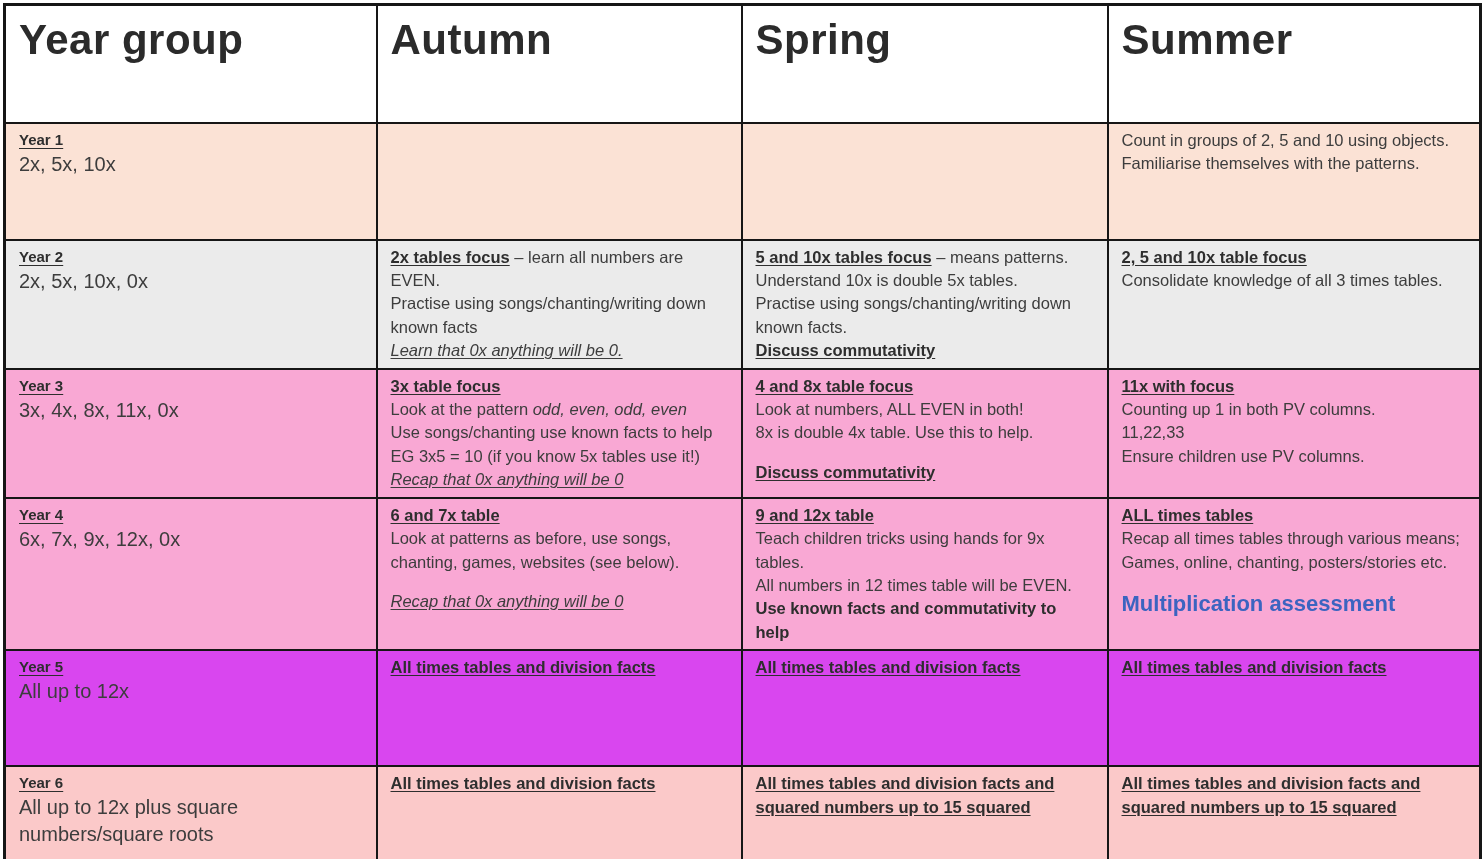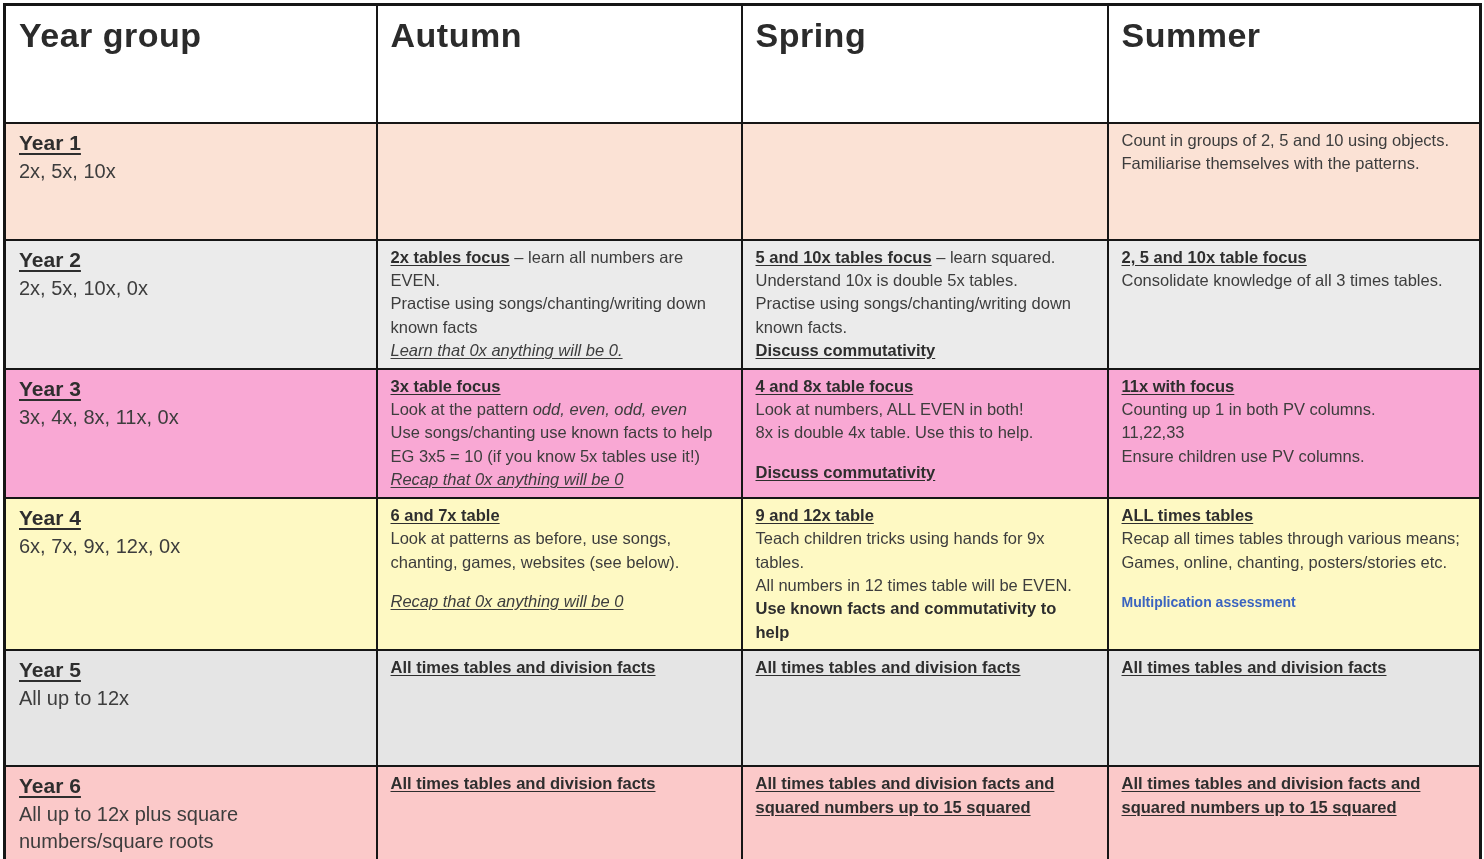--- a/index.html
+++ b/index.html
@@ -33,28 +33,28 @@
   thead tr { height: 118px; }
   tr.row-0 { height: 117px; }
   tr.row-1 { height: 118px; }
   tr.row-2 { height: 115px; }
   tr.row-3 { height: 147px; }
   tr.row-4 { height: 116px; }
   tr.row-5 { height: 122px; }
 
   th.col-head {
     background: #ffffff;
-    font-size: 34px;
+    font-size: 42px;
     font-weight: bold;
     color: #2b2b2b;
     padding-top: 10px;
     letter-spacing: 0.5px;
   }
   .year-title {
-    font-size: 21px;
+    font-size: 15px;
     font-weight: bold;
     text-decoration: underline;
     text-underline-offset: 3px;
     color: #2e2e2e;
     margin: 2px 0 3px 0;
   }
   .year-tables {
     font-size: 20px;
     color: #3d3d3d;
     line-height: 1.35;
@@ -64,21 +64,21 @@
     font-size: 16.5px;
     line-height: 1.42;
     color: #3d3d3d;
   }
   p.cell-line.blank { height: 0.95em; }
   .sb { font-weight: bold; color: #2e2e2e; }
   .su { text-decoration: underline; text-underline-offset: 2px; }
   .si { font-style: italic; }
   .sa {
     font-weight: bold;
-    font-size: 14px;
+    font-size: 22px;
     color: var(--assess-blue, #3b64c0);
     line-height: 1.3;
   }
 </style>
 </head>
 <body>
 
 <div class="page">
   <table class="curriculum">
     <colgroup>
@@ -112,21 +112,21 @@
         <td>
           <div class="year-title">Year 2</div>
           <div class="year-tables">2x, 5x, 10x, 0x</div>
         </td>
         <td>
             <p class="cell-line"><span class="sb su">2x tables focus</span><span> – learn all numbers are EVEN.</span></p>
             <p class="cell-line"><span>Practise using songs/chanting/writing down known facts</span></p>
             <p class="cell-line"><span class="si su">Learn that 0x anything will be 0.</span></p>
           </td>
         <td>
-            <p class="cell-line"><span class="sb su">5 and 10x tables focus</span><span> – learn squared.</span></p>
+            <p class="cell-line"><span class="sb su">5 and 10x tables focus</span><span> – means patterns.</span></p>
             <p class="cell-line"><span>Understand 10x is double 5x tables.</span></p>
             <p class="cell-line"><span>Practise using songs/chanting/writing down known facts.</span></p>
             <p class="cell-line"><span class="sb su">Discuss commutativity</span></p>
           </td>
         <td>
             <p class="cell-line"><span class="sb su">2, 5 and 10x table focus</span></p>
             <p class="cell-line"><span>Consolidate knowledge of all 3 times tables.</span></p>
           </td>
       </tr>
       <tr class="row-2" style="background: #f9a8d4;">
@@ -148,21 +148,21 @@
             <p class="cell-line blank"></p>
             <p class="cell-line"><span class="sb su">Discuss commutativity</span></p>
           </td>
         <td>
             <p class="cell-line"><span class="sb su">11x with focus</span></p>
             <p class="cell-line"><span>Counting up 1 in both PV columns.</span></p>
             <p class="cell-line"><span>11,22,33</span></p>
             <p class="cell-line"><span>Ensure children use PV columns.</span></p>
           </td>
       </tr>
-      <tr class="row-3" style="background: #fef9c3;">
+      <tr class="row-3" style="background: #f9a8d4;">
         <td>
           <div class="year-title">Year 4</div>
           <div class="year-tables">6x, 7x, 9x, 12x, 0x</div>
         </td>
         <td>
             <p class="cell-line"><span class="sb su">6 and 7x table</span></p>
             <p class="cell-line"><span>Look at patterns as before, use songs, chanting, games, websites (see below).</span></p>
             <p class="cell-line blank"></p>
             <p class="cell-line"><span class="si su">Recap that 0x anything will be 0</span></p>
           </td>
@@ -173,21 +173,21 @@
             <p class="cell-line"><span class="sb">Use known facts and commutativity to help</span></p>
           </td>
         <td>
             <p class="cell-line"><span class="sb su">ALL times tables</span></p>
             <p class="cell-line"><span>Recap all times tables through various means;</span></p>
             <p class="cell-line"><span>Games, online, chanting, posters/stories etc.</span></p>
             <p class="cell-line blank"></p>
             <p class="cell-line"><span class="sa">Multiplication assessment</span></p>
           </td>
       </tr>
-      <tr class="row-4" style="background: #e5e5e5;">
+      <tr class="row-4" style="background: #d946ef;">
         <td>
           <div class="year-title">Year 5</div>
           <div class="year-tables">All up to 12x</div>
         </td>
         <td>
             <p class="cell-line"><span class="sb su">All times tables and division facts</span></p>
           </td>
         <td>
             <p class="cell-line"><span class="sb su">All times tables and division facts</span></p>
           </td>

